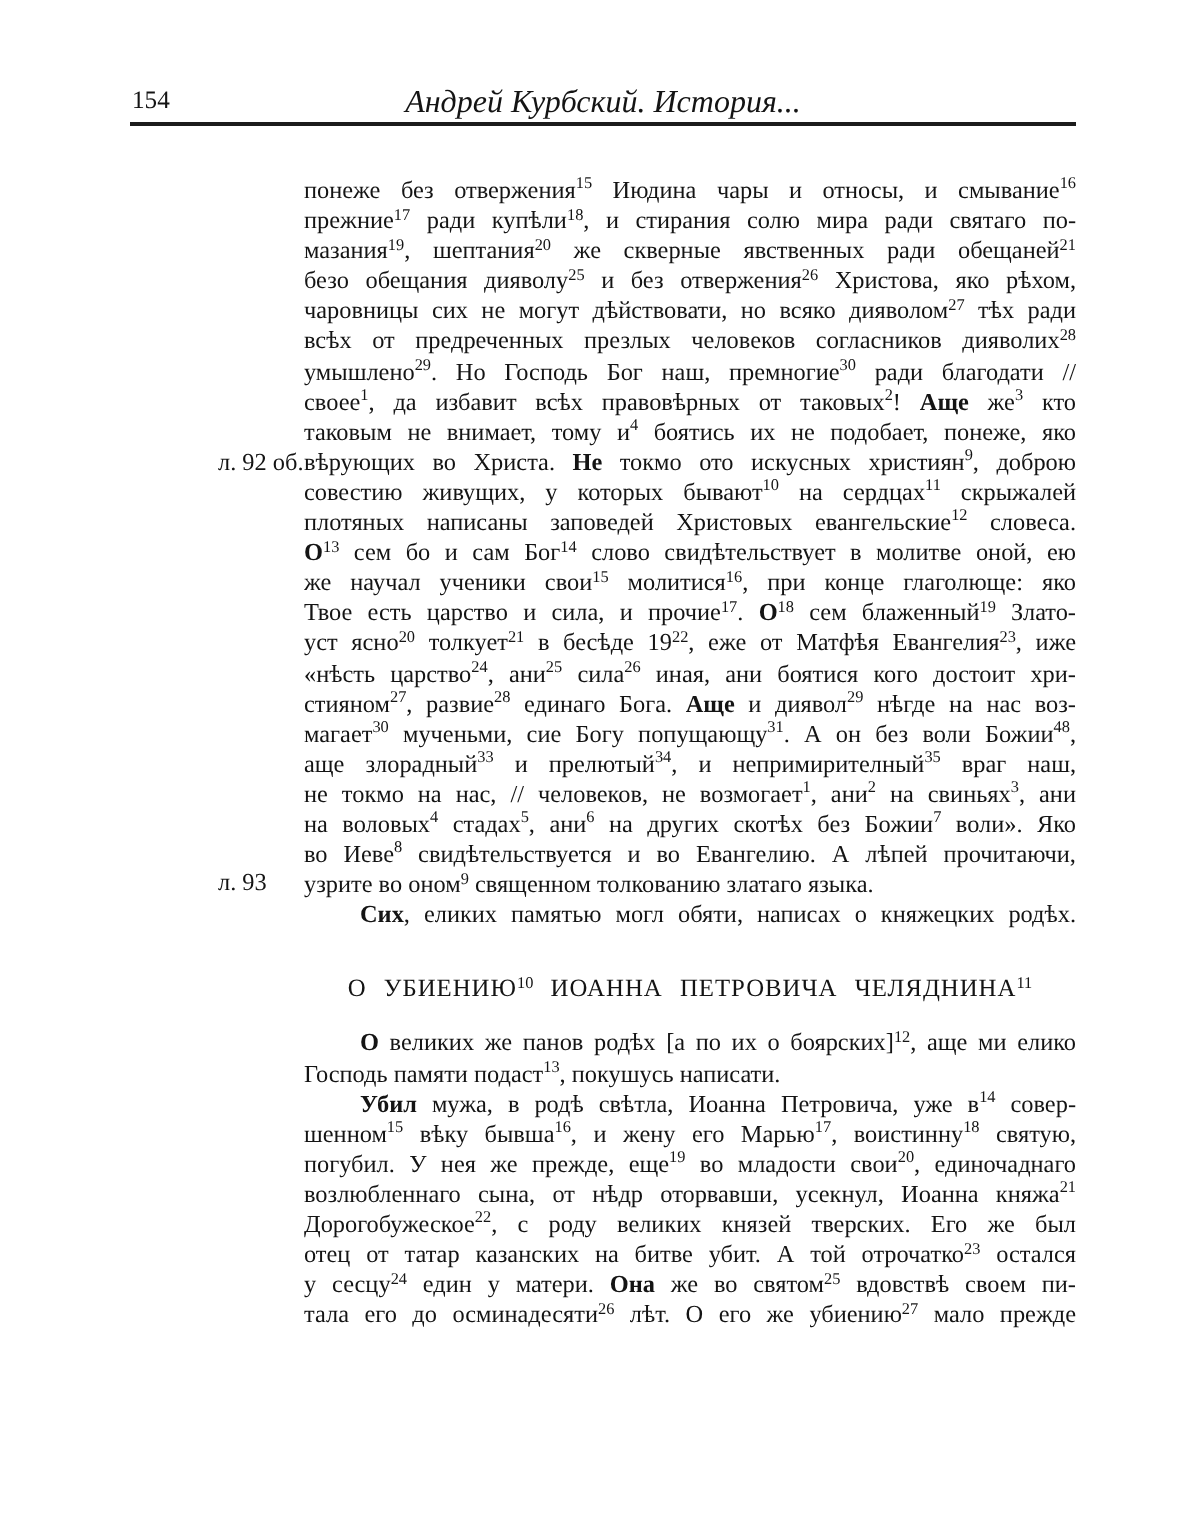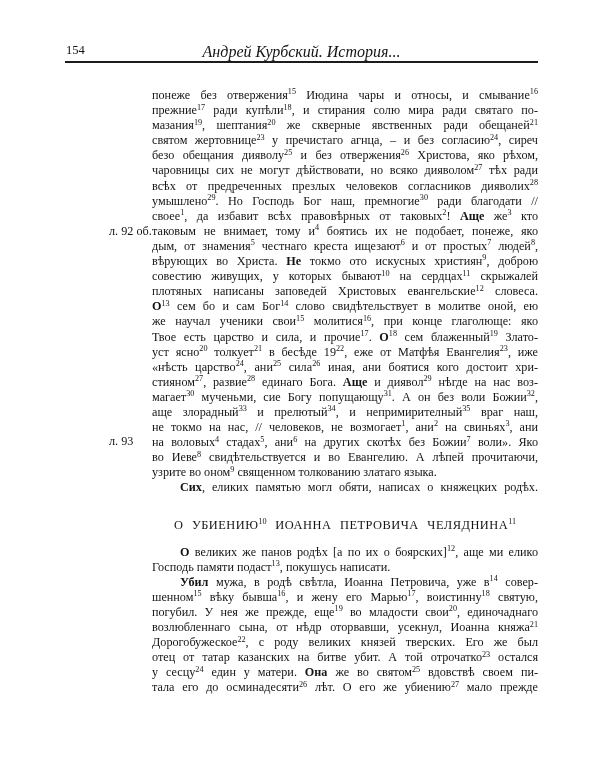--- a/index.html
+++ b/index.html
@@ -39,38 +39,36 @@
   <div class="header-rule"></div>
 
   <div class="margin-note mn1">л. 92 об.</div>
   <div class="margin-note mn2">л. 93</div>
 
   <div class="body-text">
       <div class="para">
         <div class="line">понеже без отвержения<sup>15</sup> Июдина чары и относы, и смывание<sup>16</sup></div>
         <div class="line">прежние<sup>17</sup> ради купѣли<sup>18</sup>, и стирания солю мира ради святаго по-</div>
         <div class="line">мазания<sup>19</sup>, шептания<sup>20</sup> же скверные явственных ради обещаней<sup>21</sup></div>
-        <div class="line">святом жертовнице<sup>23</sup> у пречистаго агнца, – и без согласию<sup>24</sup>, сиреч</div>
         <div class="line">безо обещания дияволу<sup>25</sup> и без отвержения<sup>26</sup> Христова, яко рѣхом,</div>
         <div class="line">чаровницы сих не могут дѣйствовати, но всяко дияволом<sup>27</sup> тѣх ради</div>
         <div class="line">всѣх от предреченных презлых человеков согласников дияволих<sup>28</sup></div>
         <div class="line">умышлено<sup>29</sup>. Но Господь Бог наш, премногие<sup>30</sup> ради благодати //</div>
         <div class="line">своее<sup>1</sup>, да избавит всѣх правовѣрных от таковых<sup>2</sup>! <b>Аще</b> же<sup>3</sup> кто</div>
         <div class="line">таковым не внимает, тому и<sup>4</sup> боятись их не подобает, понеже, яко</div>
-        <div class="line">дым, от знамения<sup>5</sup> честнаго креста ищезают<sup>6</sup> и от простых<sup>7</sup> людей<sup>8</sup>,</div>
         <div class="line">вѣрующих во Христа. <b>Не</b> токмо ото искусных християн<sup>9</sup>, доброю</div>
         <div class="line">совестию живущих, у которых бывают<sup>10</sup> на сердцах<sup>11</sup> скрыжалей</div>
         <div class="line">плотяных написаны заповедей Христовых евангельские<sup>12</sup> словеса.</div>
         <div class="line"><b>О</b><sup>13</sup> сем бо и сам Бог<sup>14</sup> слово свидѣтельствует в молитве оной, ею</div>
         <div class="line">же научал ученики свои<sup>15</sup> молитися<sup>16</sup>, при конце глаголюще: яко</div>
         <div class="line">Твое есть царство и сила, и прочие<sup>17</sup>. <b>О</b><sup>18</sup> сем блаженный<sup>19</sup> Злато-</div>
         <div class="line">уст ясно<sup>20</sup> толкует<sup>21</sup> в бесѣде 19<sup>22</sup>, еже от Матфѣя Евангелия<sup>23</sup>, иже</div>
         <div class="line">«нѣсть царство<sup>24</sup>, ани<sup>25</sup> сила<sup>26</sup> иная, ани боятися кого достоит хри-</div>
         <div class="line">стияном<sup>27</sup>, развие<sup>28</sup> единаго Бога. <b>Аще</b> и диявол<sup>29</sup> нѣгде на нас воз-</div>
-        <div class="line">магает<sup>30</sup> мученьми, сие Богу попущающу<sup>31</sup>. А он без воли Божии<sup>32</sup>,</div>
+        <div class="line">магает<sup>30</sup> мученьми, сие Богу попущающу<sup>31</sup>. А он без воли Божии<sup>48</sup>,</div>
         <div class="line">аще злорадный<sup>33</sup> и прелютый<sup>34</sup>, и непримирителный<sup>35</sup> враг наш,</div>
         <div class="line">не токмо на нас, // человеков, не возмогает<sup>1</sup>, ани<sup>2</sup> на свиньях<sup>3</sup>, ани</div>
         <div class="line">на воловых<sup>4</sup> стадах<sup>5</sup>, ани<sup>6</sup> на других скотѣх без Божии<sup>7</sup> воли». Яко</div>
         <div class="line">во Иеве<sup>8</sup> свидѣтельствуется и во Евангелию. А лѣпей прочитаючи,</div>
         <div class="line last">узрите во оном<sup>9</sup> священном толкованию златаго языка.</div>
       </div>
       <div class="para">
         <div class="line indent"><b>Сих</b>, еликих памятью могл обяти, написах о княжецких родѣх.</div>
       </div>
       <div class="heading">О УБИЕНИЮ<sup>10</sup> ИОАННА ПЕТРОВИЧА ЧЕЛЯДНИНА<sup>11</sup></div>

